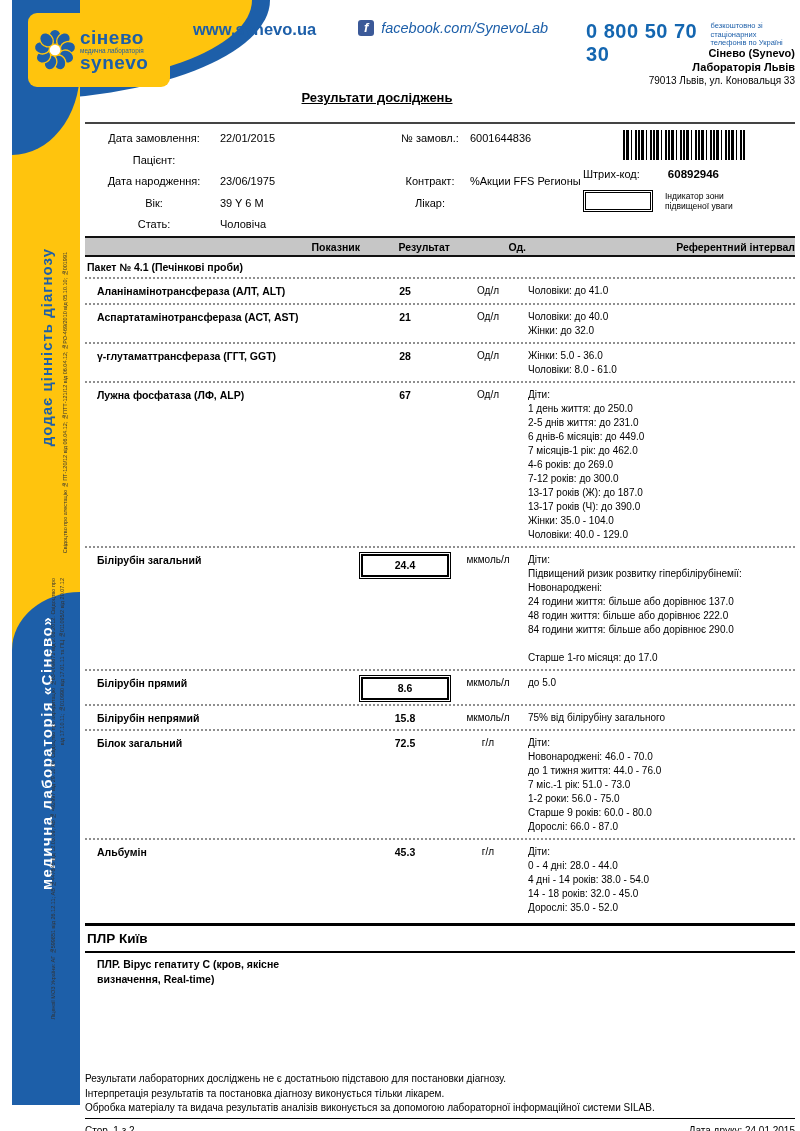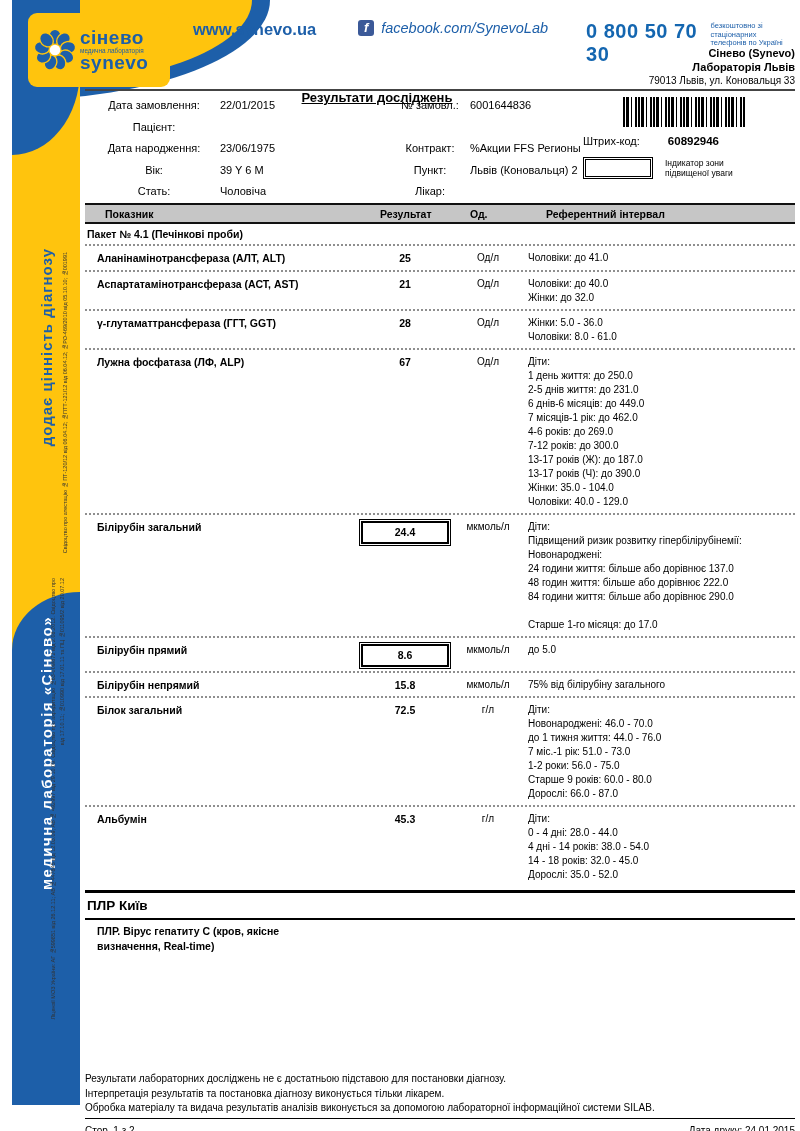--- a/index.html
+++ b/index.html
@@ -24,21 +24,21 @@
   
   .logo { position:absolute; left:28px; top:13px; width:142px; height:74px; background:#ffc40d; border-radius:9px; display:flex; align-items:center; padding:4px 6px 4px 4px; }
   .logo-txt { color:#1d5fa9; margin-left:2px; }
   .logo-txt .l1 { font-size:19px; font-weight:bold; line-height:18px; letter-spacing:0.5px; }
   .logo-txt .l2 { font-size:6.4px; line-height:7px; }
   .logo-txt .l3 { font-size:19px; font-weight:bold; line-height:18px; letter-spacing:0.5px; }
 
   
   .main { position:absolute; left:85px; top:0; width:710px; }
 
-  .topbar { position:relative; height:89px; }
+  .topbar { position:relative; height:122px; }
   .links { position:absolute; left:108px; top:20px; display:flex; align-items:flex-start; }
   .site { font-size:16.5px; font-weight:bold; color:#1d5fa9; }
   .fb { display:flex; align-items:center; margin-left:42px; }
   .fb-ic { width:16px; height:16px; background:#3b5998; border-radius:3px; color:#fff; font-weight:bold; font-style:italic; font-size:13px; text-align:center; line-height:15px; margin-right:7px; }
   .fb-t { font-size:14.5px; font-style:italic; color:#1d5fa9; }
   .phone { display:flex; margin-left:38px; align-items:flex-start; }
   .phone-n { font-size:20px; font-weight:bold; color:#1466b0; letter-spacing:0.5px; }
   .phone-note { font-size:7.5px; line-height:8.5px; color:#1d5fa9; margin-left:6px; margin-top:2px; }
   .org { position:absolute; right:0; top:46px; text-align:right; }
   .org .o1,.org .o2 { font-size:11px; font-weight:bold; line-height:14px; color:#000; }
@@ -57,21 +57,21 @@
     background:repeating-linear-gradient(90deg,#000 0 2px,#fff 2px 3px,#000 3px 6px,#fff 6px 8px,#000 8px 9px,#fff 9px 12px,#000 12px 14px,#fff 14px 15px); }
   .bc-row { margin-top:8px; display:flex; align-items:baseline; }
   .bc-lab { font-size:11px; }
   .bc-val { font-size:11.5px; font-weight:bold; margin-left:28px; }
   .ind-row { margin-top:11px; display:flex; align-items:center; }
   .ind-box { width:66px; height:18px; background:#fff; border:1.5px solid #000; outline:1px solid #000; outline-offset:1px; margin-left:2px; }
   .ind-cap { font-size:8.5px; line-height:10px; margin-left:14px; }
 
   
   .thead { display:grid; grid-template-columns:275px 90px 76px 1fr; background:#c6c6c6; border-top:2px solid #111; border-bottom:2px solid #111; font-size:10.5px; font-weight:bold; padding:2.5px 0; margin-top:4px; }
-  .thead div { text-align:left;padding-left:20px; }
+  .thead div { text-align:right;padding-left:20px; }
   .section-title { font-size:10.5px; font-weight:bold; padding:4px 0 3px 2px; color:#000; }
   .section-title.big { font-size:13.5px; padding:5px 0 5px 2px; border-top:3px solid #000; border-bottom:2px solid #000; margin-top:5px; }
   .dotsep { border-top:2px dotted #8f8f8f; height:0; margin:1px 0; }
   .trow { display:grid; grid-template-columns:275px 90px 76px 1fr; padding:4px 0 3px; font-size:10.5px; color:#000; }
   .t-name { font-weight:bold; padding-left:12px; line-height:14.5px; padding-right:18px; }
   .t-res { text-align:center; font-weight:bold; line-height:14px; }
   .t-unit { text-align:center; font-size:10px; line-height:14px; }
   .t-ref { font-size:10px; line-height:14px; padding-left:2px; }
   .ref-line:empty::before { content:"\00a0"; }
   .rbox { display:inline-block; min-width:88px; padding:2.5px 4px; border:2px solid #000; outline:1px solid #000; outline-offset:1px; background:#fff; font-weight:bold; font-size:10.5px; margin-top:1px; }
@@ -173,24 +173,20 @@
         <div class="prow">
             <span class="plab2">№ замовл.:</span>
             <span>6001644836</span>
           </div>
         <div class="prow"></div>
         <div class="prow">
             <span class="plab2">Контракт:</span>
             <span>%Акции FFS Регионы</span>
           </div>
         <div class="prow">
-            <span class="plab2">Пункт:</span>
-            <span>Львів (Коновальця) 2</span>
-          </div>
-        <div class="prow">
             <span class="plab2">Лікар:</span>
             <span></span>
           </div>
       </div>
       <div class="bc-area">
         <div class="bc-bars"></div>
         <div class="bc-row">
           <span class="bc-lab">Штрих-код:</span>
           <span class="bc-val">60892946</span>
         </div>

